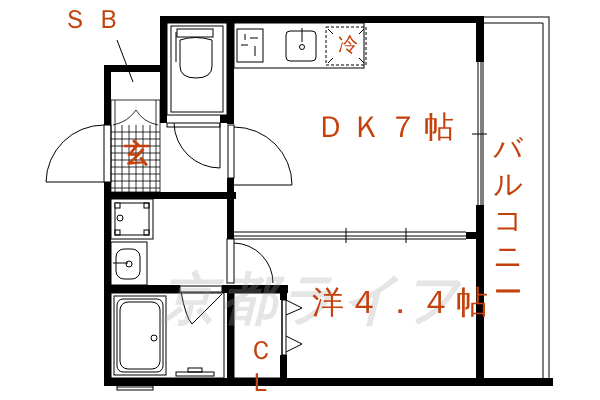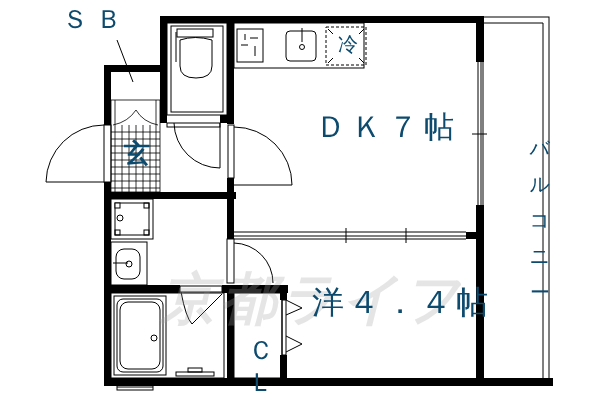--- a/index.html
+++ b/index.html
@@ -1,25 +1,25 @@
 <!DOCTYPE html>
 <html><head>
   <meta charset="utf-8">
   <style>
     html, body { margin: 0; padding: 0; background: #ffffff; }
     body { width: 600px; height: 400px; overflow: hidden; position: relative; font-family: "DejaVu Sans", sans-serif; }
     #plan { position: absolute; left: 0; top: 0; width: 600px; height: 400px; }
-    .lbl { position: absolute; color: #0c4a6e; white-space: nowrap; line-height: 1; }
+    .lbl { position: absolute; color: #c2410c; white-space: nowrap; line-height: 1; }
     .lbl-sb { left: 62px; top: 6px; font-size: 26px; letter-spacing: 8px; font-family: "Liberation Sans", sans-serif; }
     .lbl-genkan { left: 124px; top: 140px; font-size: 26px; font-weight: bold; }
     .lbl-rei { left: 338px; top: 34px; font-size: 20px; }
     .lbl-dk { left: 316px; top: 112px; font-size: 30px; letter-spacing: 6px; font-family: Liberation Sans, sans-serif; }
     .lbl-you { left: 312px; top: 286px; font-size: 32px; letter-spacing: 4px; font-family: "Liberation Sans", sans-serif; }
     .lbl-cl { left: 248px; top: 316px; font-size: 26px; width: 24px; text-align: center; line-height: 32px; white-space: normal; word-break: break-all; font-family: "Liberation Sans", sans-serif; margin-top: 18px; }
-    .lbl-balc { left: 518px; top: 130px; font-size: 20px; width: 32px; line-height: 36px; white-space: normal; word-break: break-all; text-align: right; }
+    .lbl-balc { left: 492px; top: 130px; font-size: 29px; width: 32px; line-height: 36px; white-space: normal; word-break: break-all; text-align: center; }
     .watermark { position: absolute; left: 160px; top: 262px; font-size: 56px; font-weight: bold; color: rgba(160,160,160,0.28); letter-spacing: 4px; font-style: italic; white-space: nowrap; pointer-events: none; text-align: center; }
   </style>
 </head>
 <body>
 
 <svg id="plan" viewBox="0 0 600 400" xmlns="http://www.w3.org/2000/svg">
 
   <g>
     <rect x="483" y="17" width="66" height="367" fill="none" stroke="#000" stroke-width="1"></rect>
     <polyline points="483,23 543,23 543,384" fill="none" stroke="#000" stroke-width="1"></polyline>

